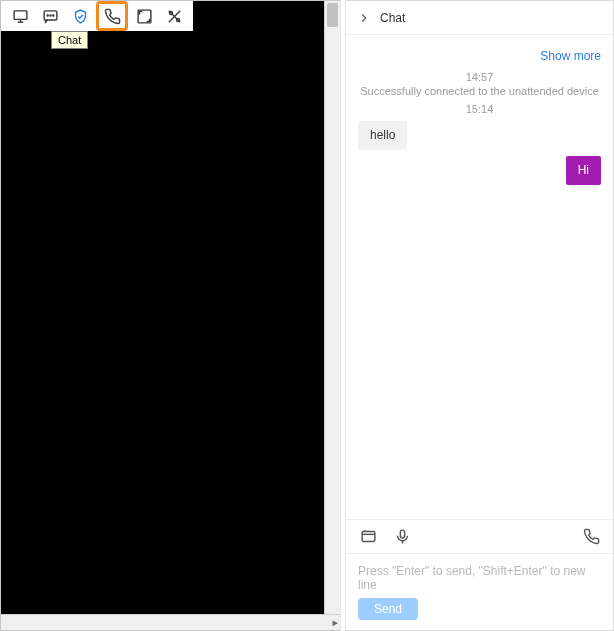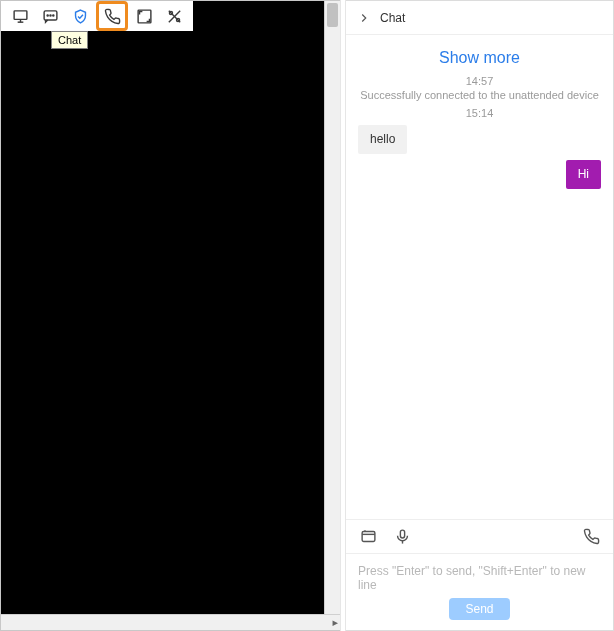--- a/index.html
+++ b/index.html
@@ -15,36 +15,36 @@
   .toolbar .tbtn svg { width:17px; height:17px; }
   .toolbar .tbtn.blue svg { stroke:#2b7de9; fill:none; }
   .toolbar .tbtn.highlight { border:3px solid #ef8b1f; border-radius:4px; width:32px; height:30px;}
   .tooltip { position:absolute; top:30px; left:50px; background:#ffffe1; border:1px solid #808080; padding:2px 6px; font-size:11px; color:#000; z-index:3; box-shadow:1px 1px 2px rgba(0,0,0,0.2);}
   .divider { width:6px; background:#fff; border-left:1px solid #e6e6e6; border-right:1px solid #e6e6e6; }
   .right-pane { flex:1; min-width:0; height:100%; display:flex; flex-direction:column; background:#fff; border:1px solid #dcdcdc; border-left:none;}
   .chat-header { height:34px; display:flex; align-items:center; padding:0 8px; border-bottom:1px solid #eee;}
   .chat-header .back { width:20px; height:20px; display:flex; align-items:center; justify-content:center; color:#555; margin-right:6px; cursor:pointer;}
   .chat-header .title { font-size:12px; color:#333;}
   .chat-body { flex:1; overflow:auto; padding:8px 12px; }
-  .show-more { text-align:center; color:#2b7de9; font-size:16px; margin:6px 0 8px; cursor:pointer;}
+  .show-more { text-align:right; color:#2b7de9; font-size:12px; margin:6px 0 8px; cursor:pointer;}
   .ts { text-align:center; color:#9a9a9a; font-size:11px; margin:2px 0;}
   .sysmsg { text-align:center; color:#9a9a9a; font-size:11px; margin:0 0 6px;}
   .msgrow { display:flex; margin:6px 0;}
   .msgrow.left { justify-content:flex-start;}
   .msgrow.right { justify-content:flex-end;}
   .bubble { max-width:70%; padding:6px 12px; border-radius:2px; font-size:12px; line-height:1.4;}
   .bubble.remote { background:#f1f1f1; color:#333;}
   .bubble.mine { background:#a21caf; color:#fff;}
   .tool-row { height:34px; border-top:1px solid #eee; display:flex; align-items:center; padding:0 12px;}
   .tool-row .ticon { width:20px; height:20px; display:flex; align-items:center; justify-content:center; color:#555; margin-right:14px; cursor:pointer;}
   .tool-row .spacer { flex:1;}
   .input-area { border-top:1px solid #eee; padding:10px 12px 10px; display:flex; flex-direction:column; gap:8px;}
   .input-area textarea { border:none; outline:none; resize:none; width:100%; height:26px; font-family:inherit; font-size:12px; color:#333;}
   .input-area textarea::placeholder { color:#b8b8b8;}
-  .input-bottom { display:flex; justify-content:center;}
+  .input-bottom { display:flex; justify-content:flex-start;}
   .send-btn { background:#9dccff; color:#fff; border:none; border-radius:4px; padding:4px 16px; font-size:12px; cursor:pointer;}
 </style>
 </head>
 <body>
 
 <div class="root">
   <div class="left-pane">
     <div class="toolbar">
       <div class="tbtn">
         <svg viewBox="0 0 24 24" fill="none" stroke="currentColor" stroke-width="2">

